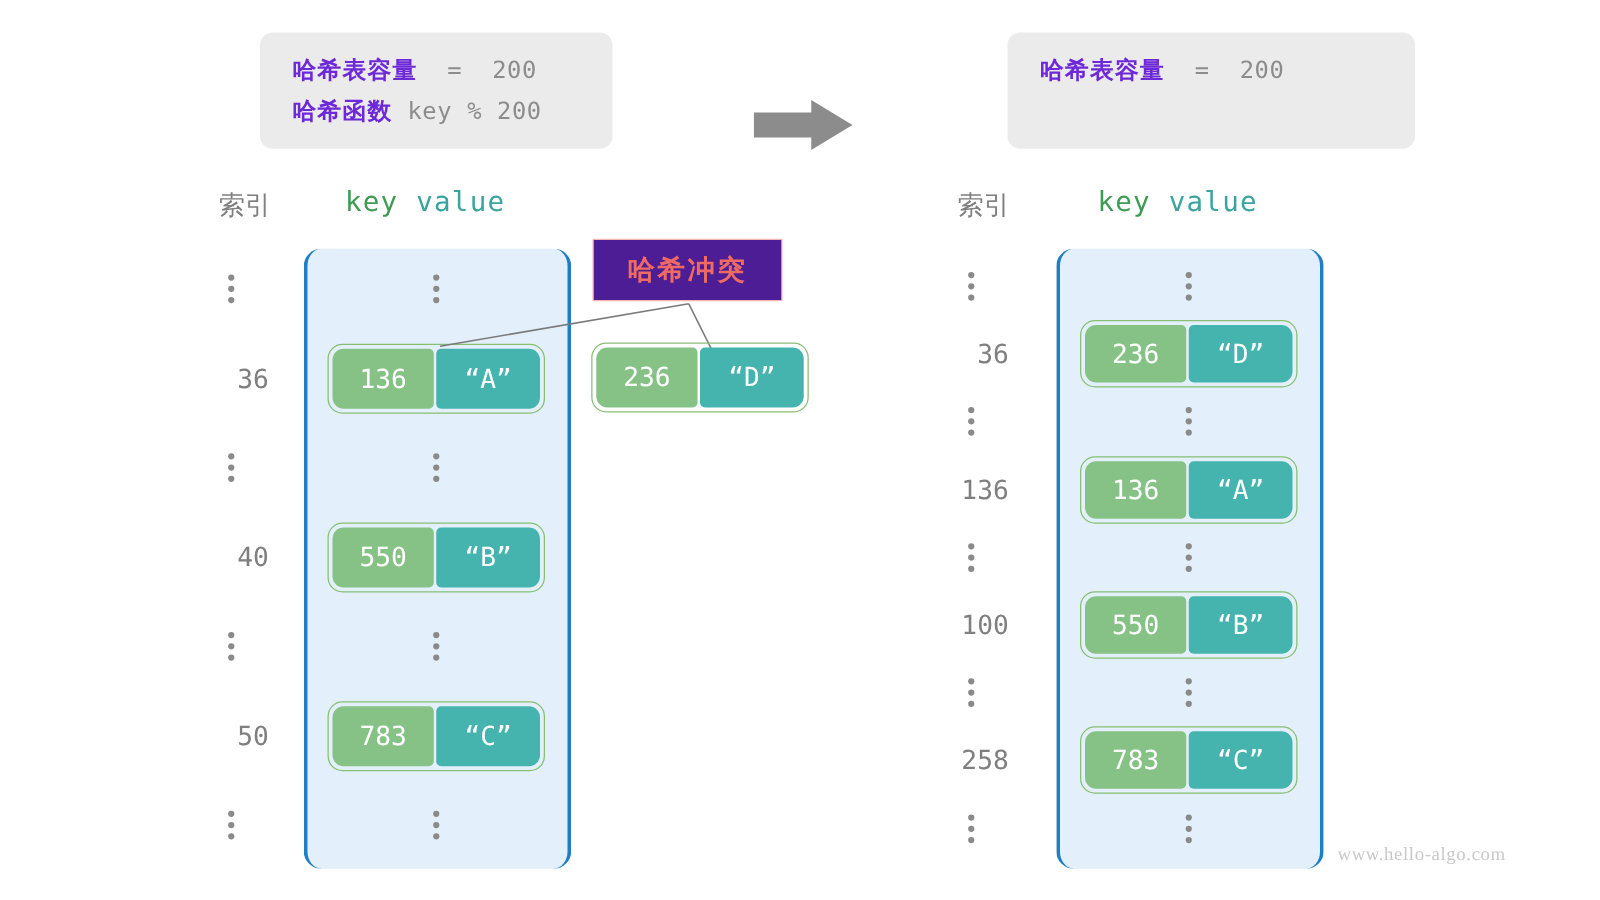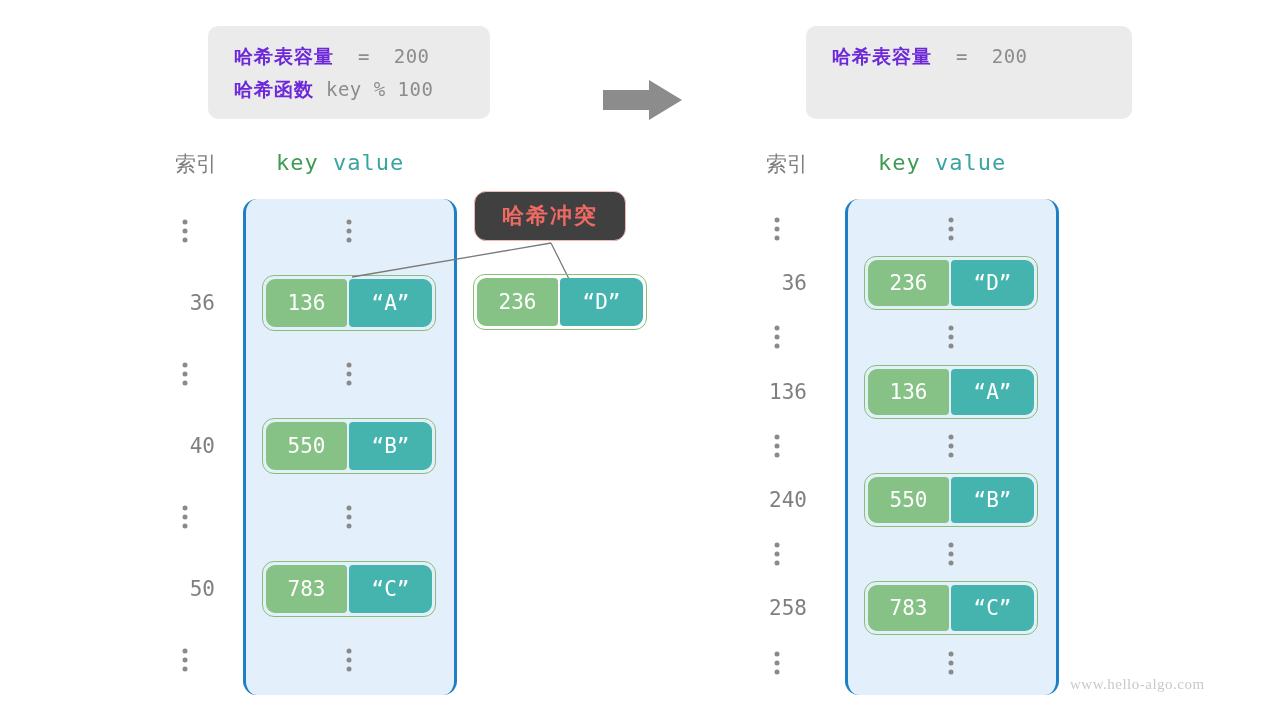--- a/index.html
+++ b/index.html
@@ -118,23 +118,23 @@
   }
   .cell.val{
     background:#45b4ae;
     border-radius:4px 9px 9px 4px;
     margin-left:2px;
   }
 
   
   .collision{
     position:absolute;
-    background:#404040;
+    background:#4c1d95;
     border:1.5px solid #f3b6b4;
-    border-radius:12px;
+    border-radius:1px;
     color:#ef6a62;
     font-size:22px;
     font-weight:700;
     letter-spacing:2px;
     display:flex;align-items:center;justify-content:center;
     box-sizing:border-box;
   }
 
   .leader{position:absolute;left:0;top:0;pointer-events:none;}
 
@@ -148,21 +148,21 @@
     white-space:nowrap;
   }
 </style>
 </head>
 <body>
 
 <div class="stage">
 
   <div class="infobox" style="left:208px;top:26px;width:282px;height:93px;">
     <div class="infoline"><b>哈希表容量</b>  <span>=  200</span></div>
-    <div class="infoline"><b>哈希函数</b> <span>key % 100</span></div>
+    <div class="infoline"><b>哈希函数</b> <span>key % 200</span></div>
   </div>
 
   <div class="arrow-wrap" style="left:603px;top:78px;width:80px;height:44px;">
     <svg width="80" height="44" viewBox="0 0 80 44">
       <path d="M0 12 L46 12 L46 2 L79 22 L46 42 L46 32 L0 32 Z" fill="#8c8c8c"></path>
     </svg>
   </div>
 
   <div class="infobox" style="left:806px;top:26px;width:326px;height:93px;">
     <div class="infoline"><b>哈希表容量</b>  <span>=  200</span></div>
@@ -273,21 +273,21 @@
       <div class="dots" style="left: 951px; top: 445.8px;">
         <i></i>
         <i></i>
         <i></i>
       </div>
       <div class="dots" style="left: 777px; top: 445.8px;">
         <i></i>
         <i></i>
         <i></i>
       </div>
-      <div class="idx" style="left: 727px; top: 500px; width: 80px;">240</div>
+      <div class="idx" style="left: 727px; top: 500px; width: 80px;">100</div>
       <div class="pair" style="left: 951px; top: 500px; width: 174px; height: 54px;">
         <div class="cell key" style="width: 81px; font-size: 21px;">550</div>
         <div class="cell val" style="width: 83px; font-size: 21px;">“B”</div>
       </div>
       <div class="dots" style="left: 951px; top: 554.2px;">
         <i></i>
         <i></i>
         <i></i>
       </div>
       <div class="dots" style="left: 777px; top: 554.2px;">

